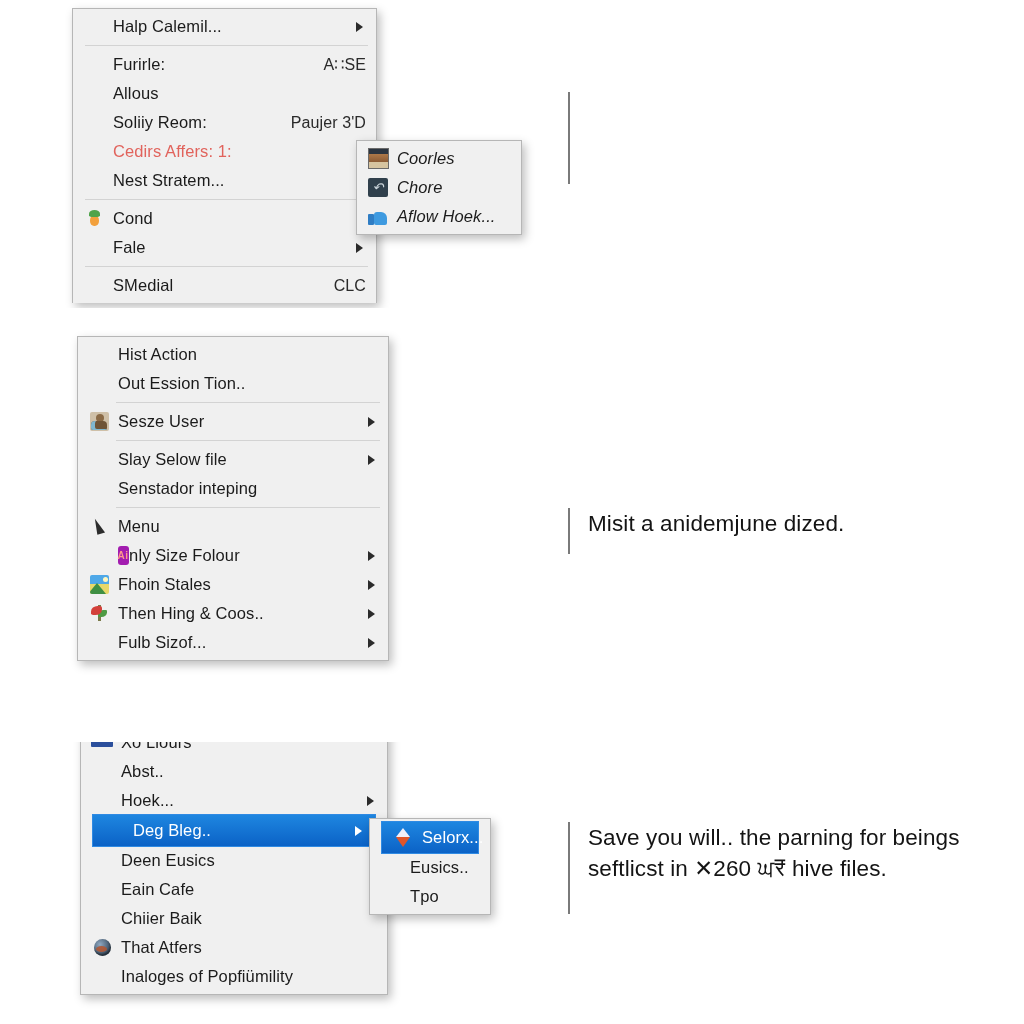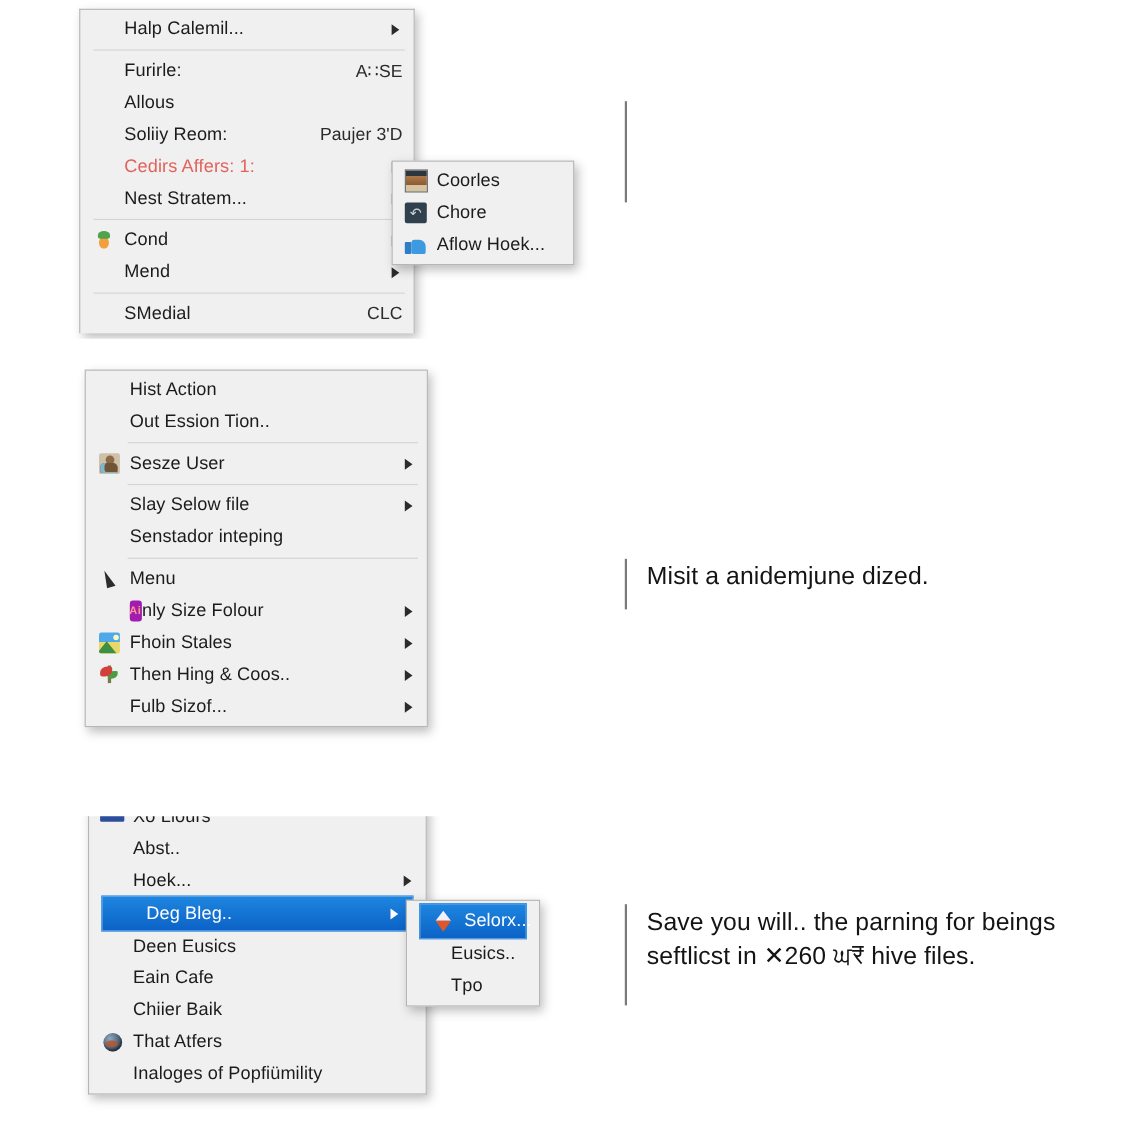--- a/index.html
+++ b/index.html
@@ -211,21 +211,21 @@
   }
   .caption .ctext {
     font-size: 22.5px;
     line-height: 1.38;
     color: #141414;
     letter-spacing: 0.1px;
   }
 
   
   #menu-1 { left: 72px; top: 8px; width: 305px; }
-  #submenu-1 { left: 356px; top: 146px; width: 166px; }
+  #submenu-1 { left: 356px; top: 140px; width: 166px; font-style: italic; }
   #menu-2 { left: 77px; top: 336px; width: 312px; }
 
   #caption-1 { left: 568px; top: 92px; width: 430px; height: 92px; }
   #caption-2 { left: 568px; top: 508px; width: 400px; height: 46px; }
   #caption-3 { left: 568px; top: 822px; width: 410px; height: 92px; }
 
   
   .clip-frame { position:absolute; overflow:hidden; }
 </style>
 </head>
@@ -276,21 +276,21 @@
       <div class="mi">
         <span class="icon-slot">
             <span class="ic ic-carrot"></span>
           </span>
         <span class="label">Cond</span>
         <span class="arrow"></span>
       </div>
 
       <div class="mi">
         <span class="icon-slot"></span>
-        <span class="label">Mend</span>
+        <span class="label">Fale</span>
         <span class="arrow"></span>
       </div>
       <div class="sep"></div>
 
       <div class="mi">
         <span class="icon-slot"></span>
         <span class="label">SMedial</span>
         <span class="accel">CLC</span>
       </div>
     </div>

